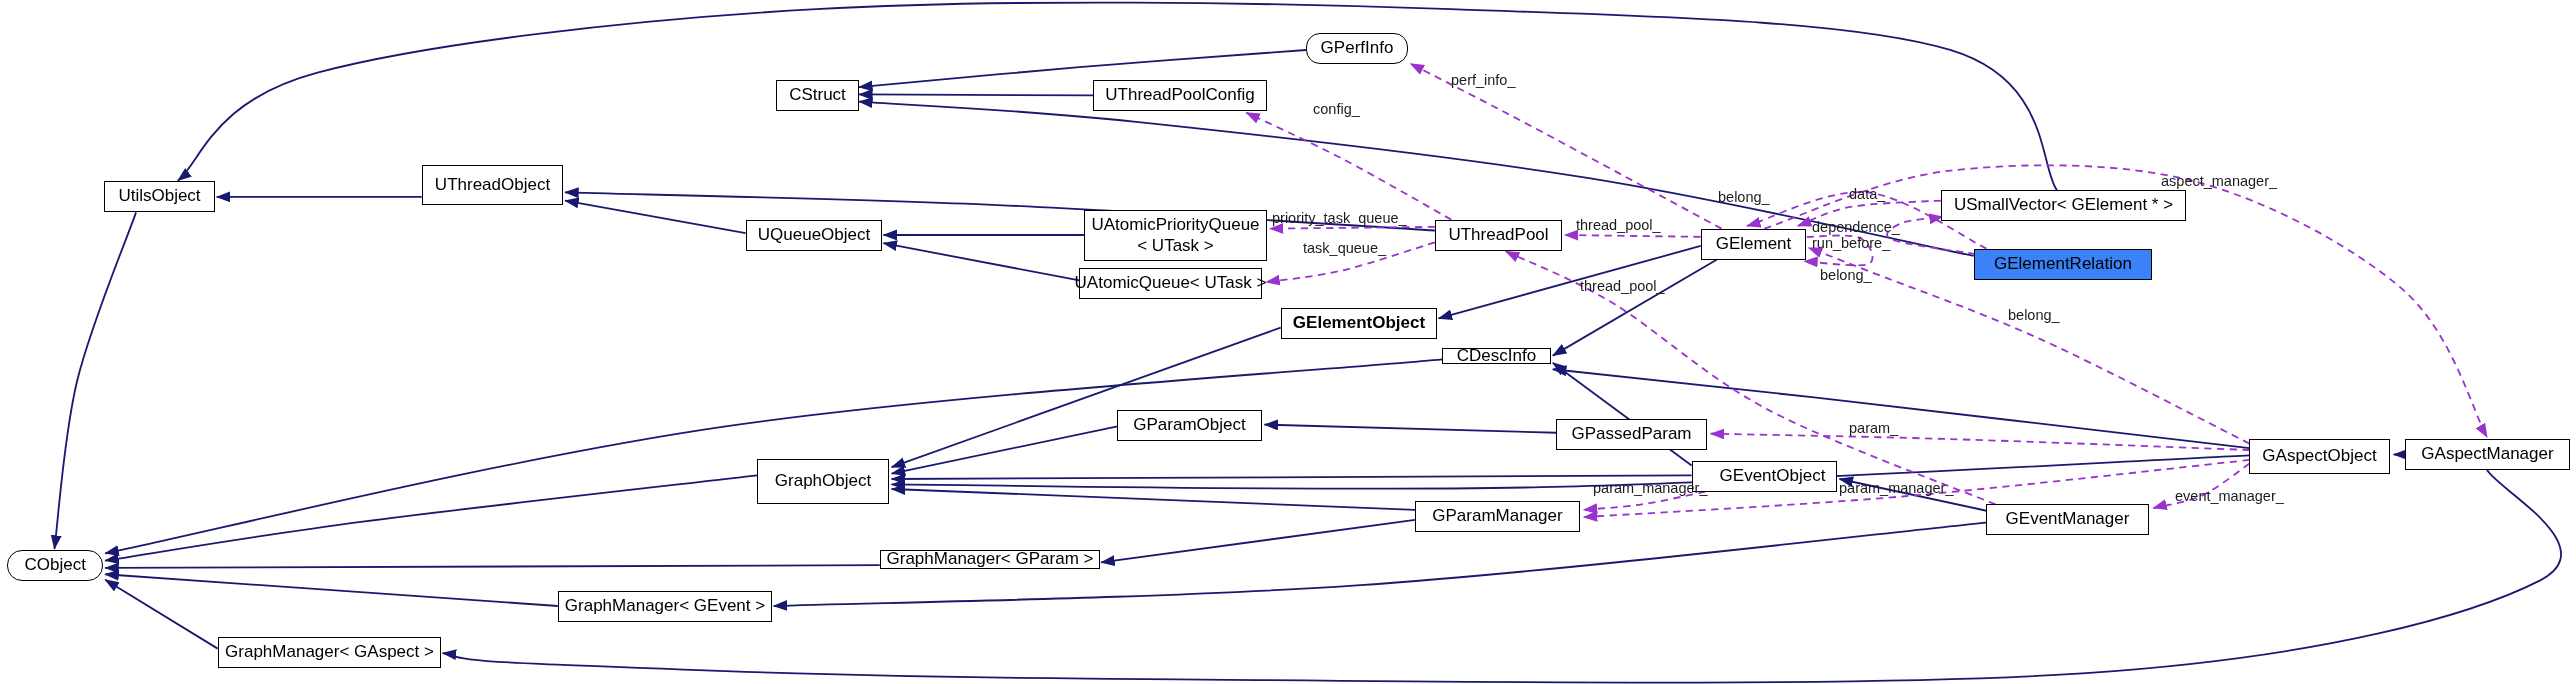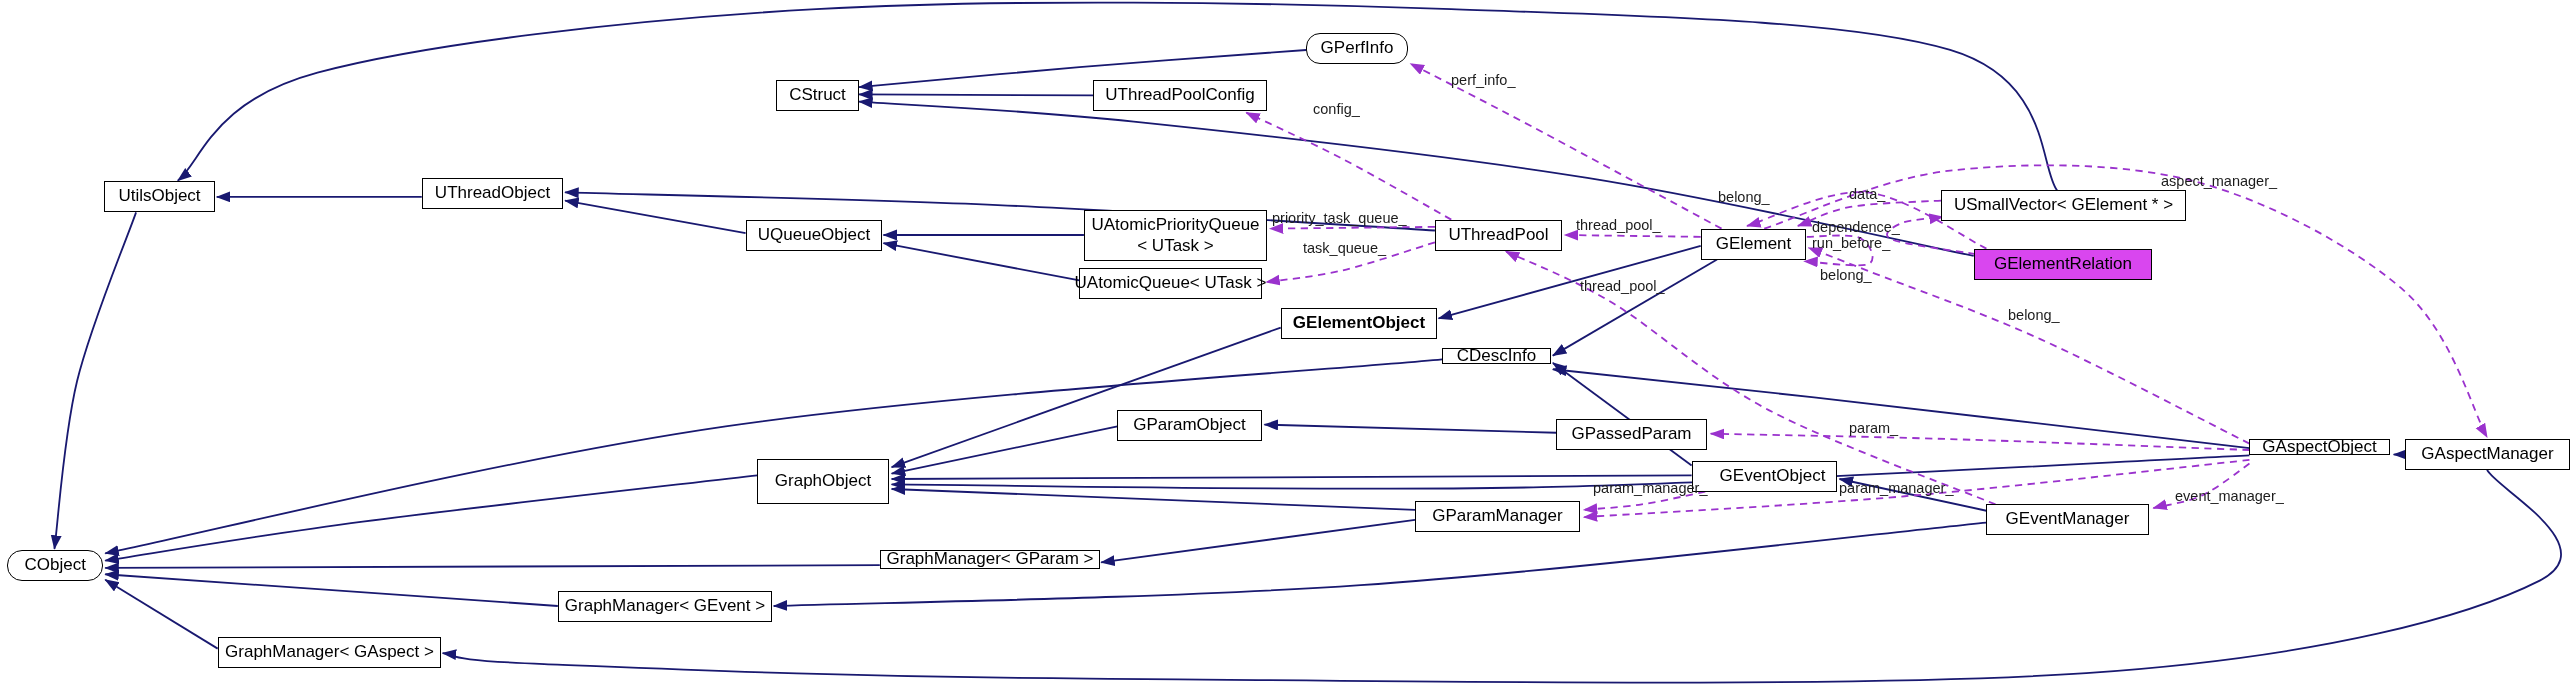--- a/index.html
+++ b/index.html
@@ -20,21 +20,21 @@
     color:#000000;
     display:flex;
     flex-direction:column;
     align-items:center;
     justify-content:center;
     font-size:17px;
     line-height:1.18;
     white-space:nowrap;
     z-index:2;
   }
-  .node.highlight{background:#d946ef;}
+  .node.highlight{background:#3b82f6;}
   .edge{fill:none;stroke-width:2;}
   .edge.inheritance{stroke:#191970;}
   .edge.usage{stroke:#9a32cd;stroke-dasharray:8 6;}
   .edge-label{
     position:absolute;
     font-size:14.5px;
     color:#1c1c1c;
     line-height:1.1;
     white-space:nowrap;
     z-index:3;
@@ -154,21 +154,21 @@
     </div>
     <div class="node" style="left: 776px; top: 80px; width: 83px; height: 31px;">
       <div>CStruct</div>
     </div>
     <div class="node" style="left: 1093px; top: 80px; width: 174px; height: 31px;">
       <div>UThreadPoolConfig</div>
     </div>
     <div class="node" style="left: 104px; top: 181px; width: 111px; height: 31px;">
       <div>UtilsObject</div>
     </div>
-    <div class="node" style="left: 422px; top: 178px; width: 141px; height: 31px; align-items: center;">
+    <div class="node" style="left: 422px; top: 165px; width: 141px; height: 40px; align-items: center;">
       <div>UThreadObject</div>
     </div>
     <div class="node" style="left: 746px; top: 220px; width: 136px; height: 31px;">
       <div>UQueueObject</div>
     </div>
     <div class="node" style="left: 1084px; top: 210px; width: 183px; height: 51px;">
       <div>UAtomicPriorityQueue</div>
       <div>&lt; UTask &gt;</div>
     </div>
     <div class="node" style="left: 1079px; top: 268px; width: 183px; height: 31px;">
@@ -203,21 +203,21 @@
     </div>
     <div class="node" style="left: 1692px; top: 461px; width: 145px; height: 31px; padding-left: 16px;">
       <div>GEventObject</div>
     </div>
     <div class="node" style="left: 1415px; top: 501px; width: 165px; height: 31px;">
       <div>GParamManager</div>
     </div>
     <div class="node" style="left: 1986px; top: 504px; width: 163px; height: 31px;">
       <div>GEventManager</div>
     </div>
-    <div class="node" style="left: 2249px; top: 439px; width: 141px; height: 16px;">
+    <div class="node" style="left: 2249px; top: 439px; width: 141px; height: 35px;">
       <div>GAspectObject</div>
     </div>
     <div class="node" style="left: 2405px; top: 439px; width: 165px; height: 31px;">
       <div>GAspectManager</div>
     </div>
     <div class="node" style="left: 7.3px; top: 550px; width: 96px; height: 31px; border-radius: 15px;">
       <div>CObject</div>
     </div>
     <div class="node" style="left: 880px; top: 550px; width: 220px; height: 19px;">
       <div>GraphManager&lt; GParam &gt;</div>

